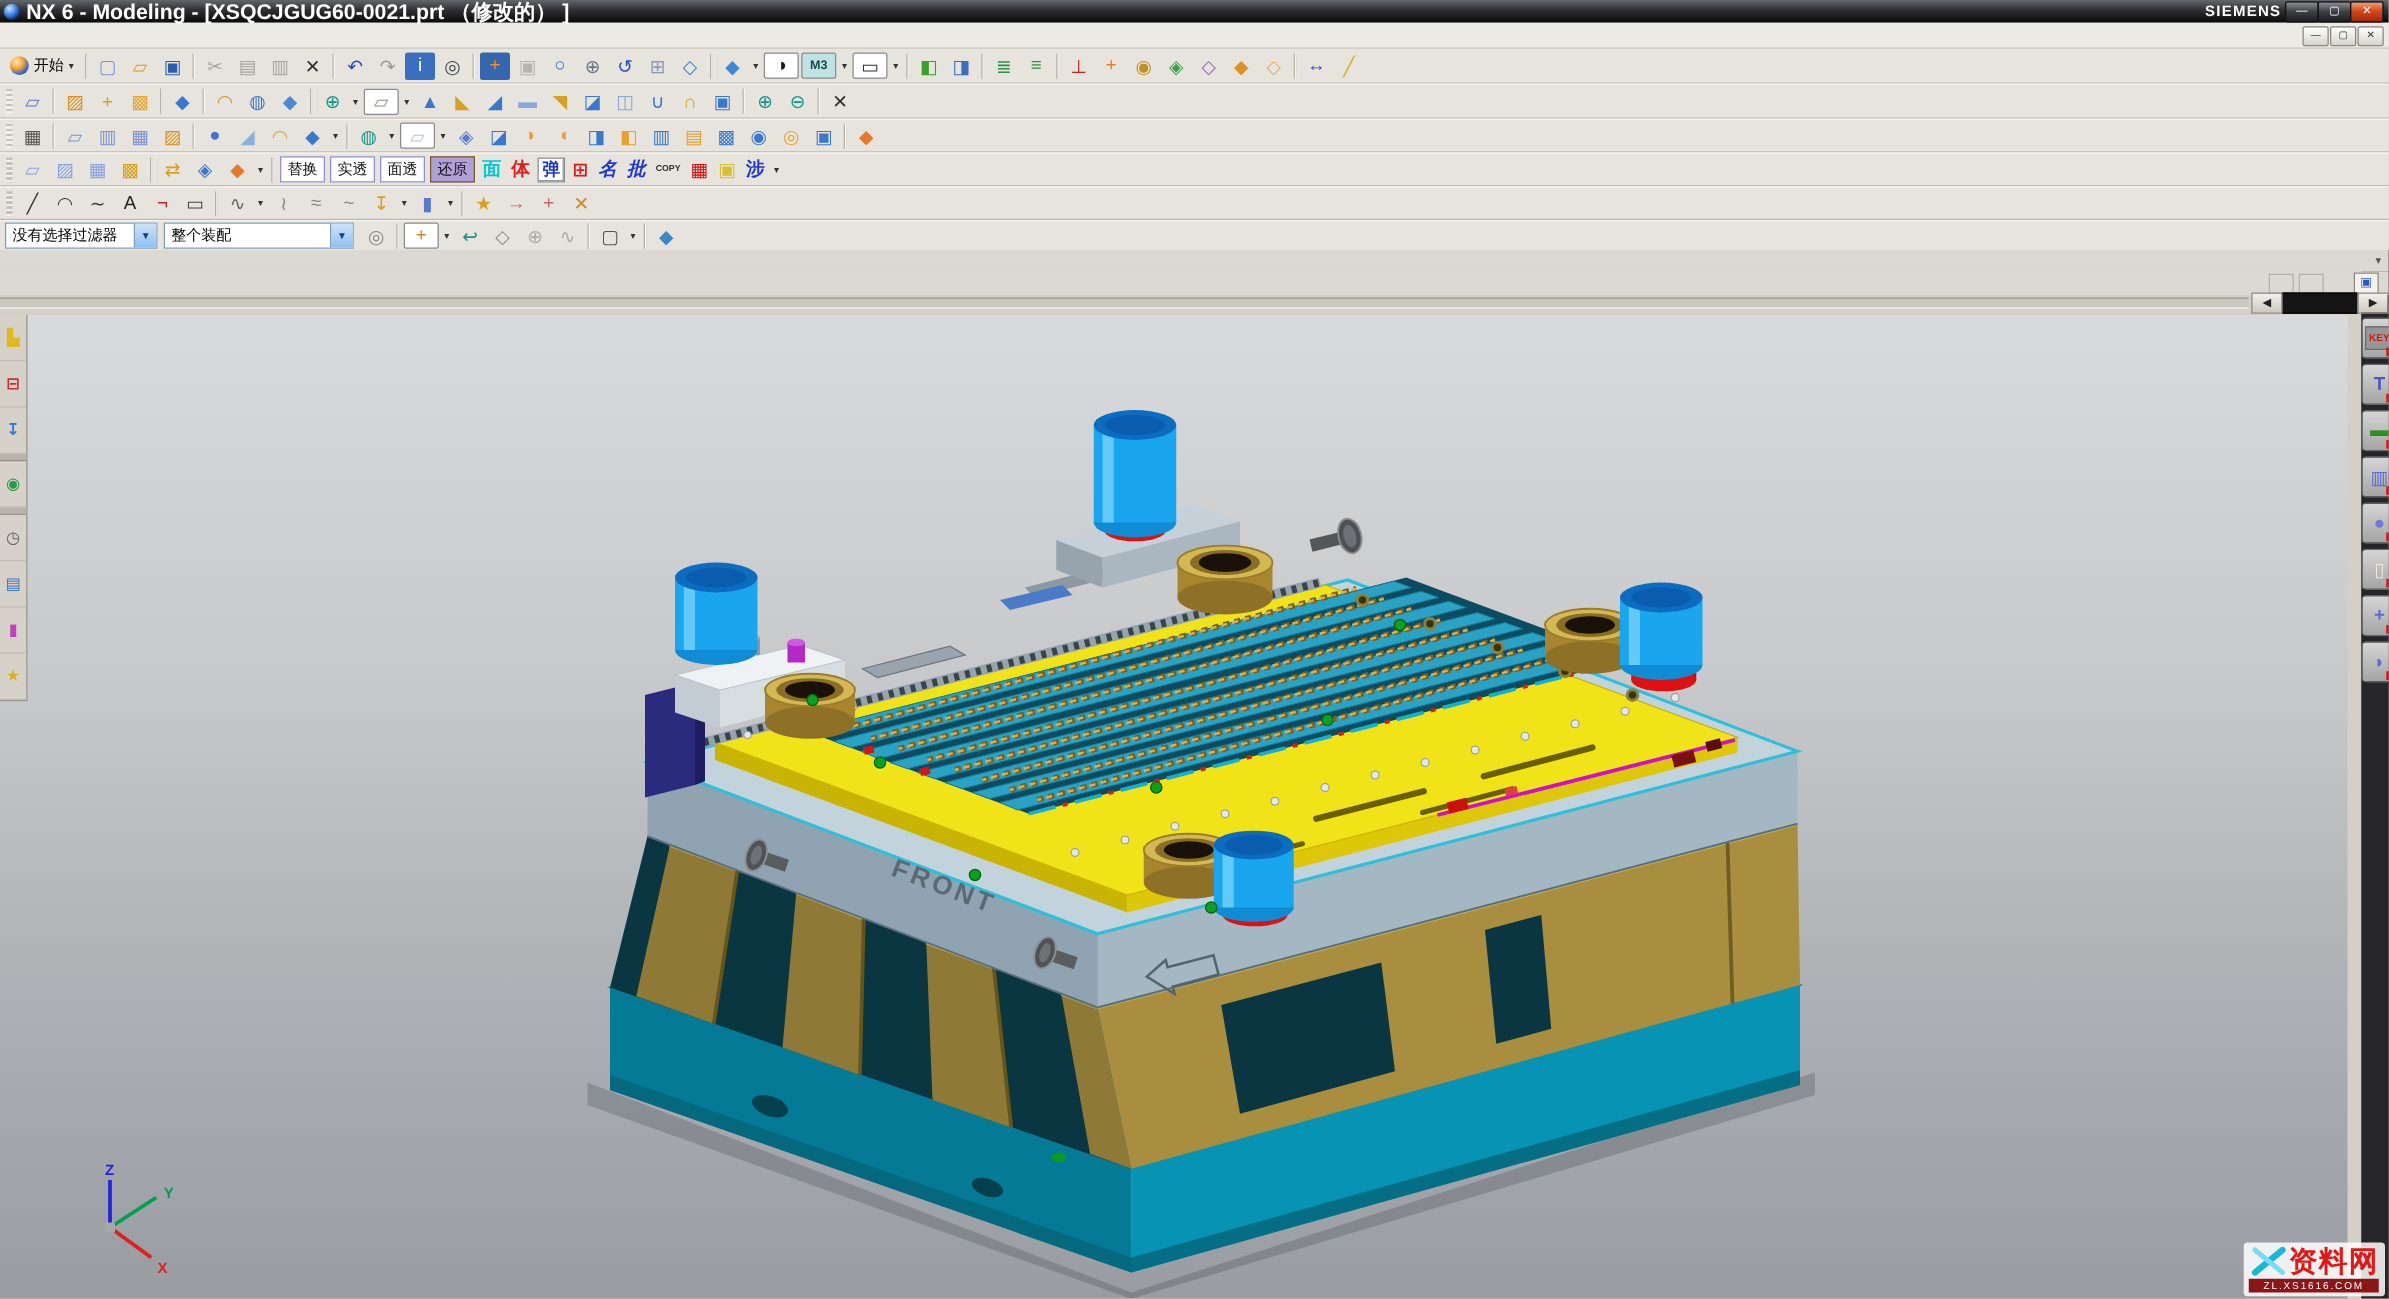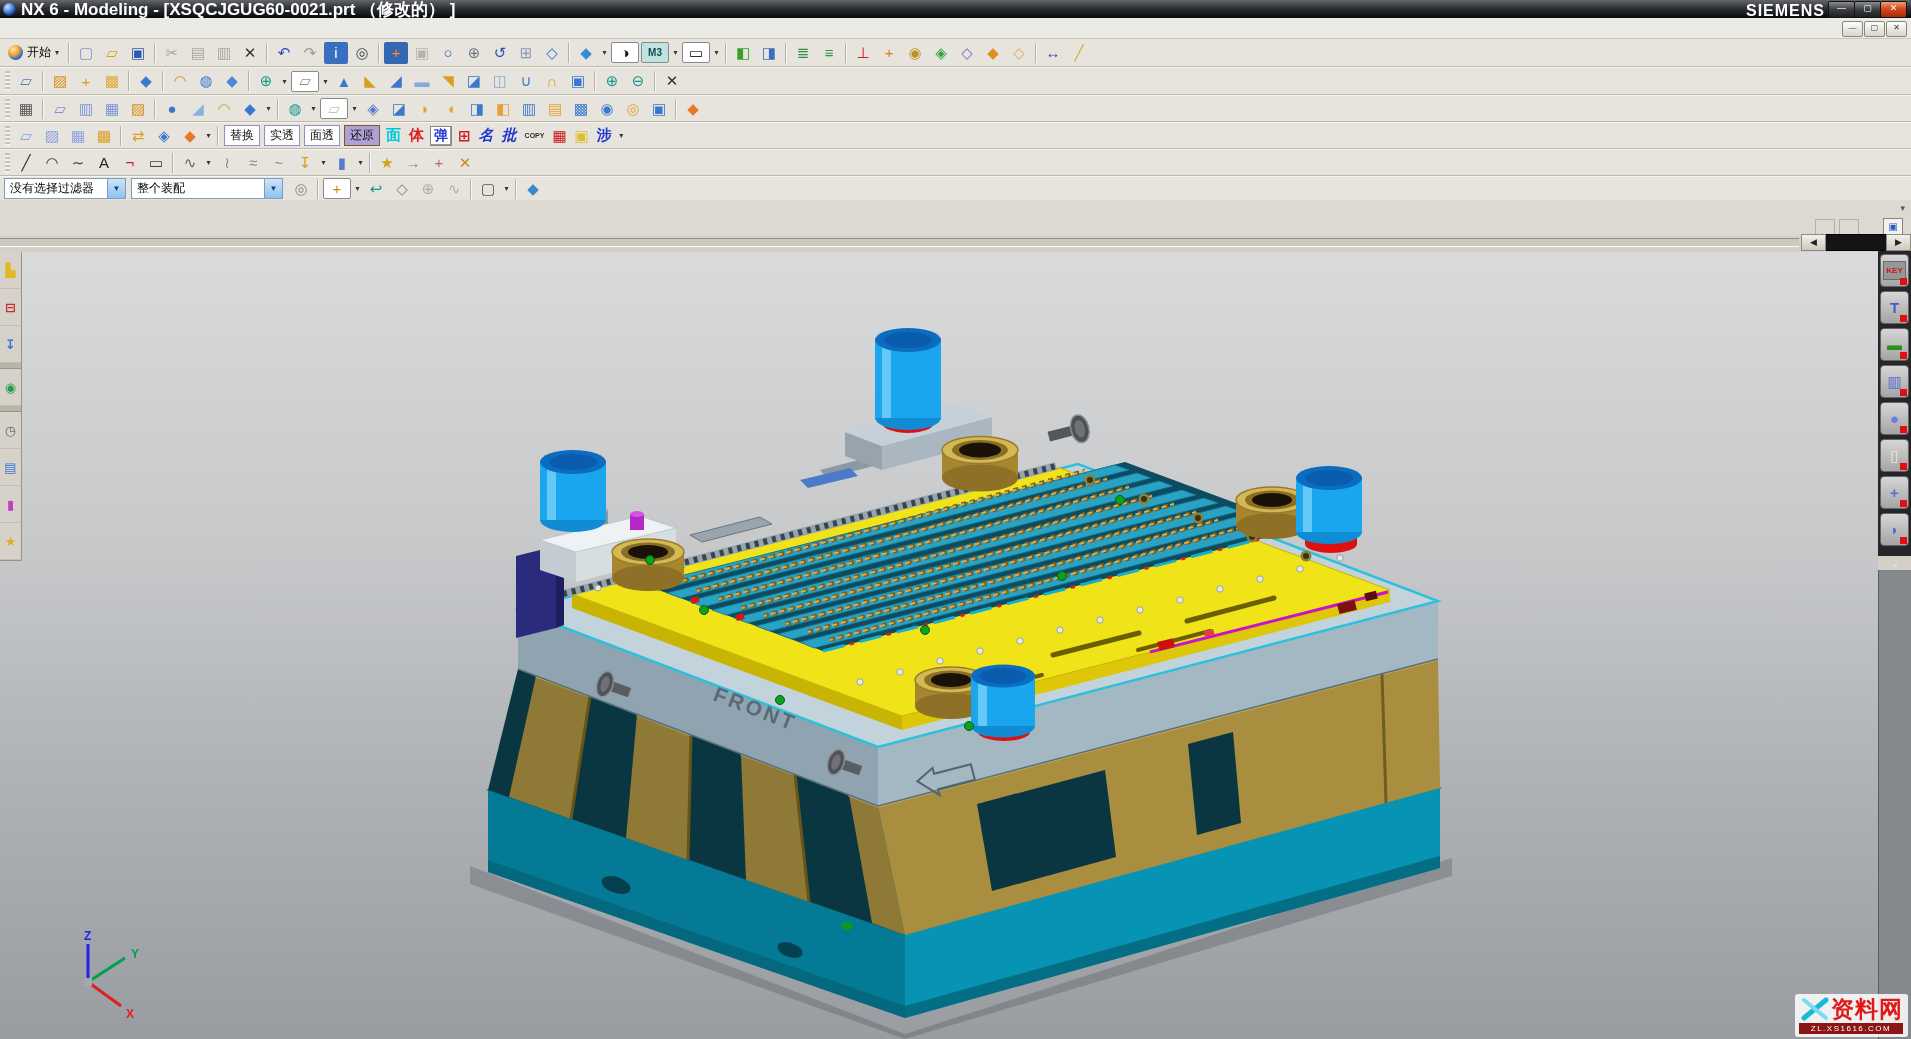--- a/index.html
+++ b/index.html
@@ -3,21 +3,21 @@
 <meta charset="utf-8">
 <style>
   html,body{margin:0;padding:0;width:1911px;height:1039px;overflow:hidden;
     font-family:"Liberation Sans","DejaVu Sans",sans-serif;background:#d4d0c8;position:relative;}
   
   .titlebar{position:absolute;left:0;top:0;width:100%;height:18px;
     background:linear-gradient(#63676c,#2e3033 45%,#08090a);color:#fff;display:flex;align-items:center;z-index:30;}
   .nx-logo{width:13px;height:13px;border-radius:50%;margin:0 5px 0 3px;
     background:radial-gradient(circle at 35% 30%,#cfe6ff,#3a7ae0 45%,#12255e 75%,#5a2a8a);}
   .title-text{font-size:17px;font-weight:bold;white-space:nowrap;}
-  .brand{position:absolute;right:86px;top:2px;font-size:16px;font-weight:bold;letter-spacing:1px;}
+  .brand{position:absolute;right:86px;top:2px;font-size:12px;font-weight:bold;letter-spacing:1px;}
   .wbtn{position:absolute;top:1px;width:25px;height:15px;border-radius:2px;border:1px solid #141414;
     background:linear-gradient(#8a8d92,#3c3e41 50%,#1e1f21);color:#fff;font-size:9px;line-height:13px;text-align:center;}
   .wbtn.close{background:linear-gradient(#f0a070,#d2491e 45%,#a82a08);}
   
   .menubar{position:absolute;left:0;top:18px;width:100%;height:20px;background:#eceae4;
     border-bottom:1px solid #c9c5bb;display:flex;align-items:center;font-size:12px;color:#111;z-index:29;}
   .menu-items{display:flex;align-items:center;}
   .menu-item{padding:2px 9px;white-space:nowrap;}
   .mbtn{position:absolute;top:3px;width:19px;height:14px;border:1px solid #8a877e;border-radius:2px;
     background:linear-gradient(#fdfdfc,#d8d5cd);font-size:8px;line-height:12px;text-align:center;color:#333;}
@@ -67,21 +67,21 @@
   .viewport{position:absolute;left:0;top:252px;width:1878px;height:787px;
     background:linear-gradient(180deg,#d8dadb,#c6c8ca 38%,#abaeb2 72%,#999ca1);z-index:1;}
   .viewport svg{position:absolute;left:0;top:0;}
   
   .resourcebar{position:absolute;left:0;top:252px;width:21px;background:#d6d2ca;
     border-right:1px solid #989488;border-bottom:1px solid #989488;z-index:10;}
   .res-tab{width:21px;height:36px;display:flex;align-items:center;justify-content:center;
     font-size:13px;font-weight:bold;border-bottom:1px solid #c2beb4;}
   .res-sep{height:5px;background:#b8b4aa;border-bottom:1px solid #98948a;}
   
-  .rightbar{position:absolute;right:0;top:200px;bottom:0;width:33px;z-index:12;display:flex;flex-direction:column;}
+  .rightbar{position:absolute;right:0;top:200px;bottom:0;width:22px;z-index:12;display:flex;flex-direction:row;}
   .rb-dark{background:#26262a;padding-top:50px;padding-bottom:6px;}
   .rb-grey{flex:1;background:#85888c;border-left:1px solid #5a5c60;}
   .rb-btn{width:27px;height:31px;margin:4px auto;background:linear-gradient(#d6d6d6,#a4a4a4);
     border:1px solid #646464;border-radius:4px;position:relative;display:flex;align-items:center;justify-content:center;}
   .rb-key{background:#979797;border:1px solid #6a6a6a;color:#d01818;font-size:8px;font-weight:bold;padding:4px 2px;}
   .rb-red{position:absolute;right:1px;bottom:1px;width:7px;height:7px;background:#e01010;}
   .rb-collapse{color:#ddd;font-size:9px;text-align:center;margin-top:4px;}
   
   .triad{position:absolute;left:55px;top:930px;z-index:5;}
   

